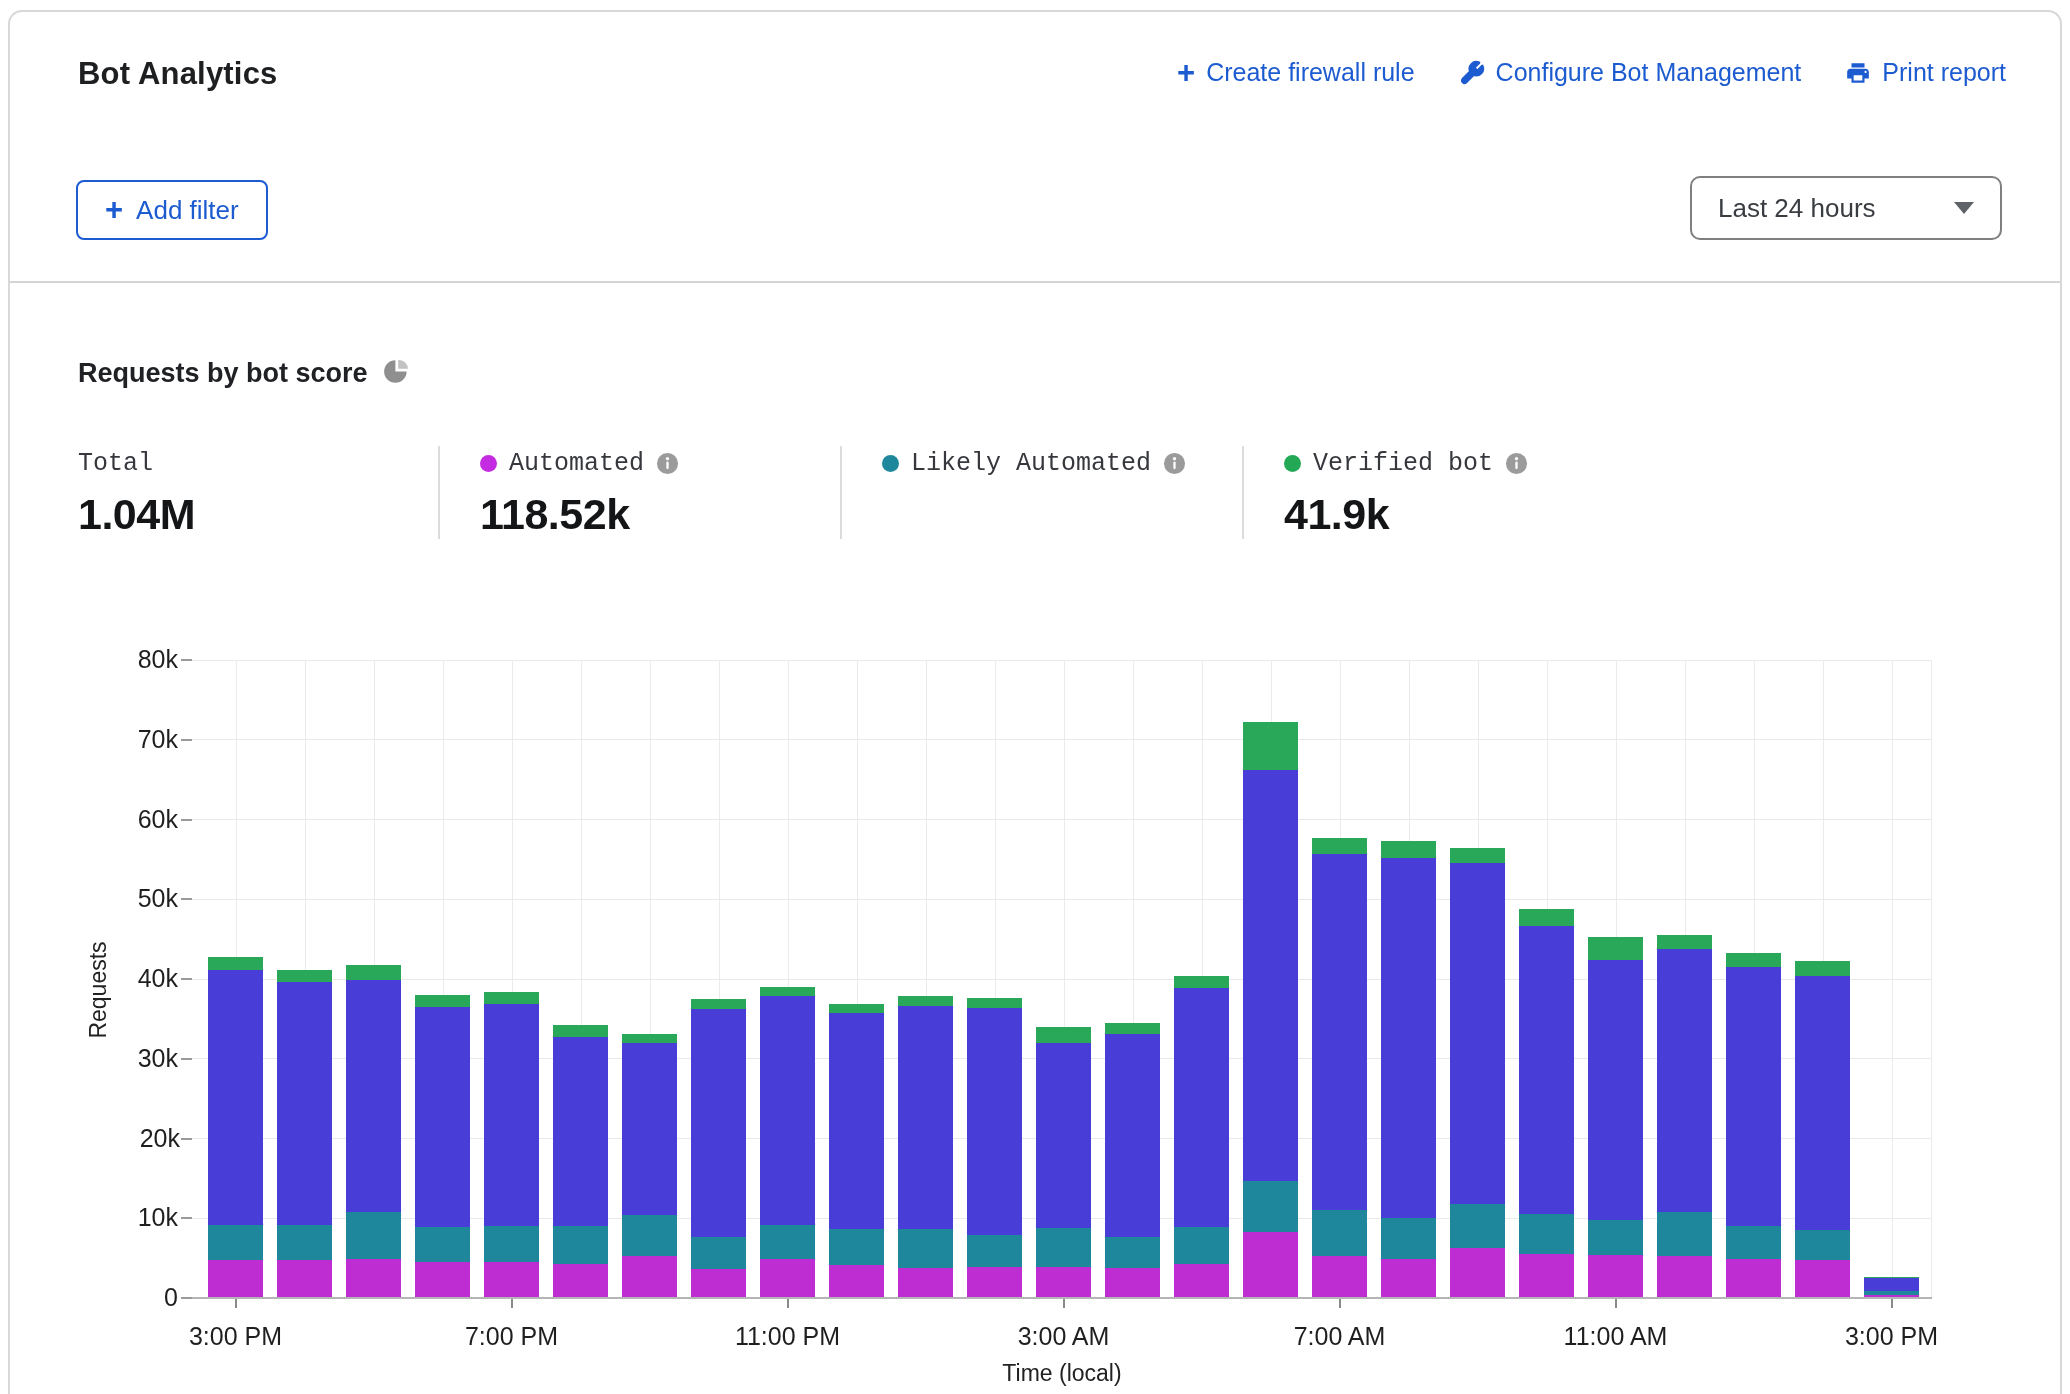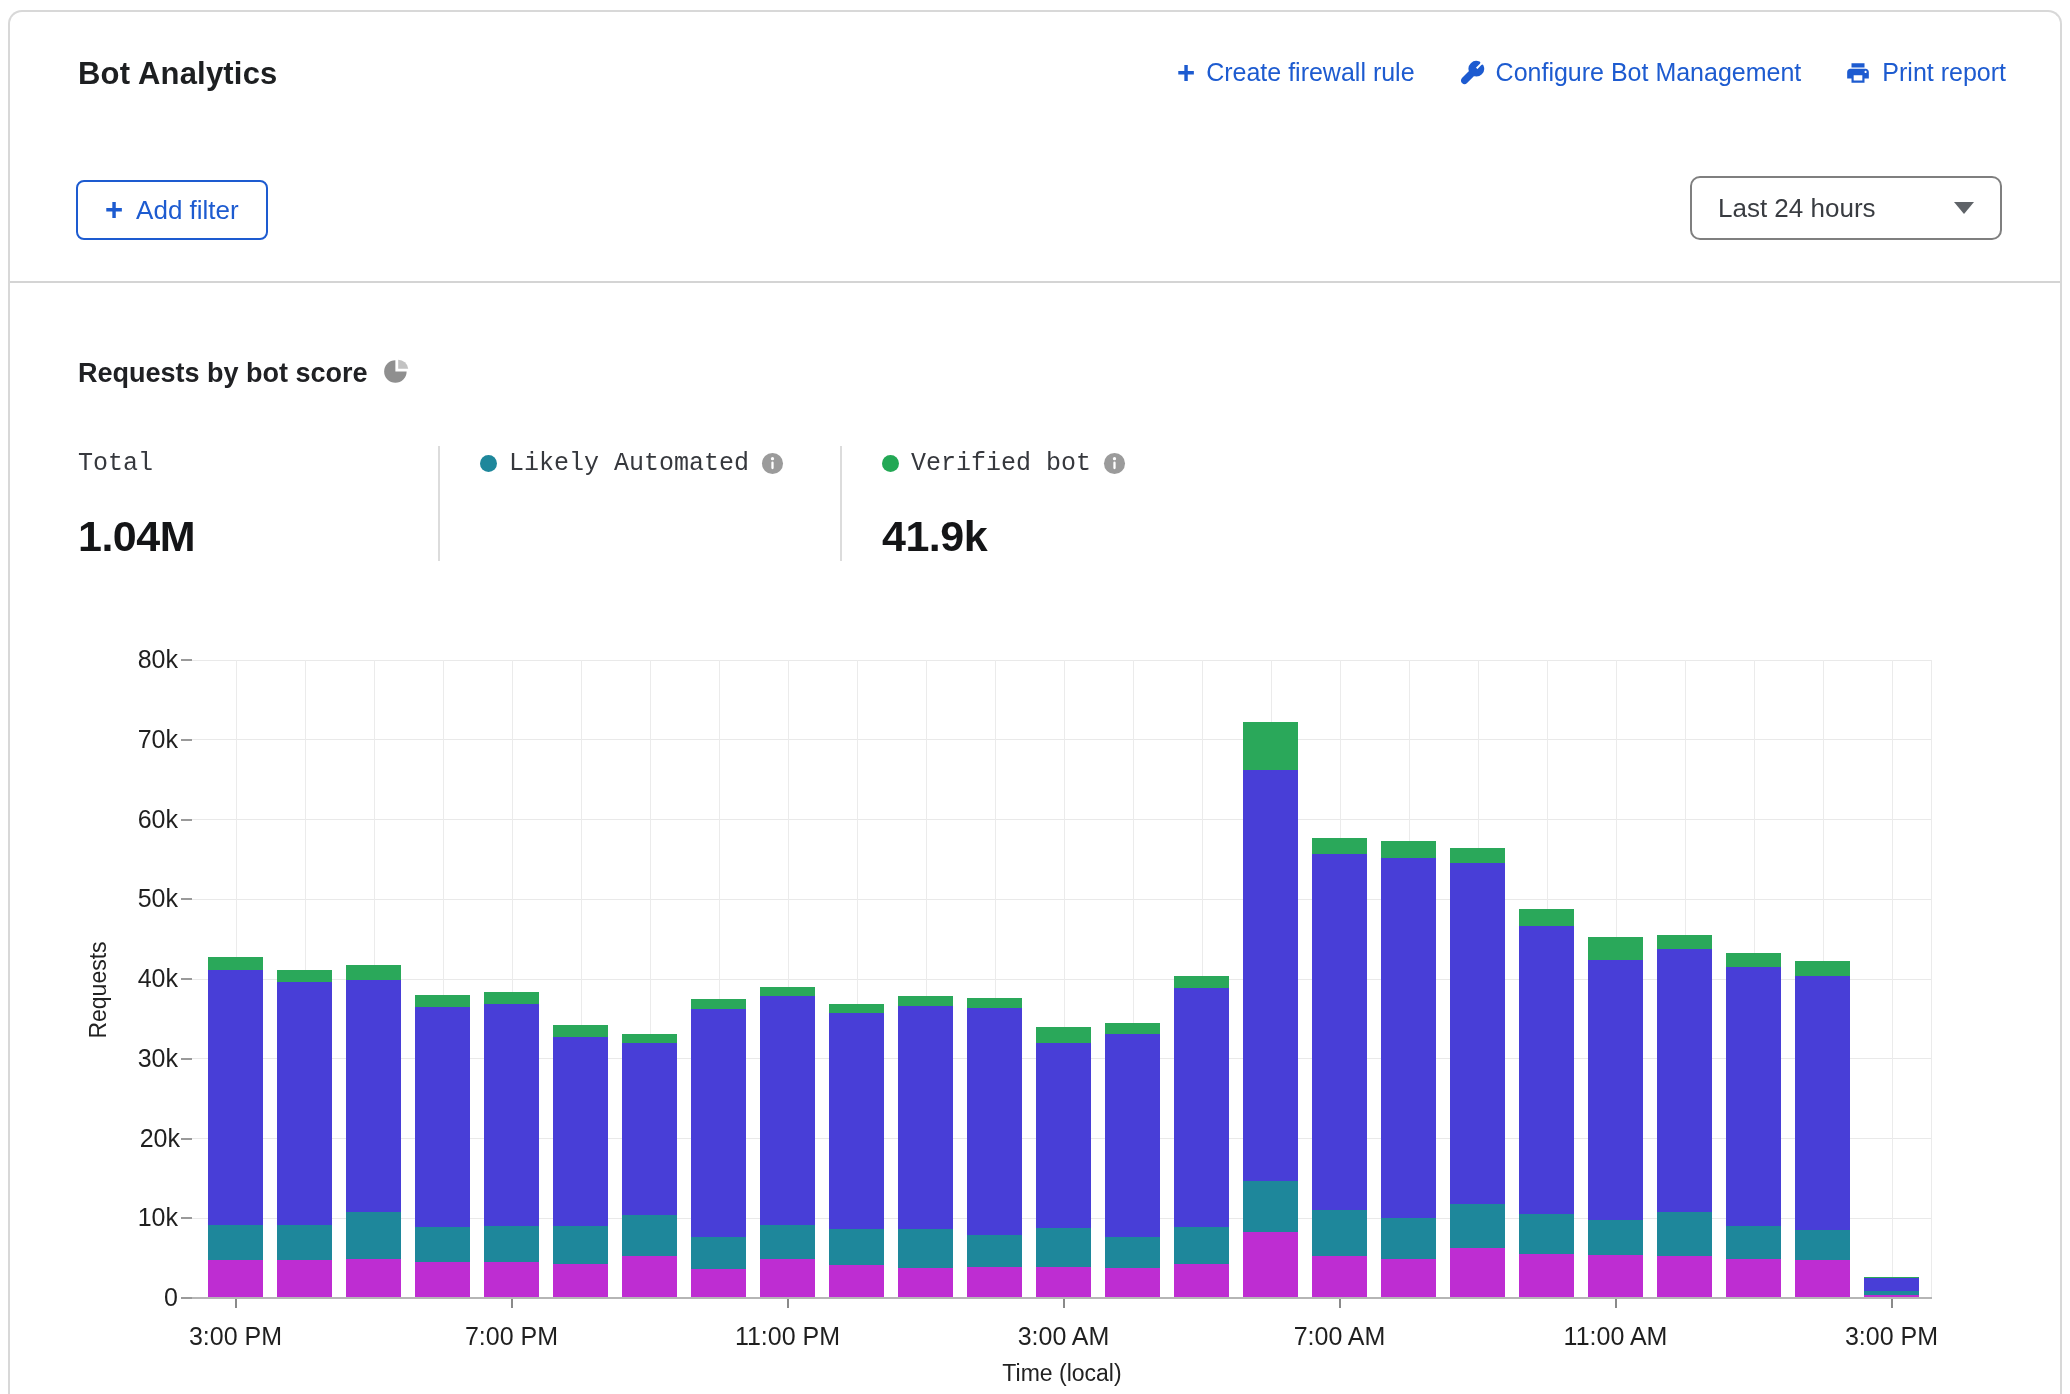--- a/index.html
+++ b/index.html
@@ -59,21 +59,21 @@
     display: flex; align-items: center; gap: 15px;
   }
   .section-title { font-size: 27px; font-weight: 700; color: #202124; }
 
   .stats-row { position: absolute; left: 78px; top: 446px; display: flex; }
   .stat-col { width: 402px; padding-left: 40px; border-left: 2px solid #dcdcdc; }
   .stat-col.first { width: 360px; padding-left: 0; border-left: none; }
   .stat-head { display: flex; align-items: center; gap: 12px; height: 34px; }
   .legend-dot { width: 17px; height: 17px; border-radius: 50%; flex: 0 0 auto; }
   .stat-label { font-size: 25px; color: #36383d; white-space: nowrap; font-family: Liberation Mono, monospace; }
-  .stat-value { margin-top: 32px; font-size: 43px; font-weight: 700; color: #141517; letter-spacing: -.5px; }
+  .stat-value { margin-top: 10px; font-size: 43px; font-weight: 700; color: #141517; letter-spacing: -.5px; }
 
   
   .plot {
     position: absolute; left: 192px; top: 660px; width: 1740px; height: 638px;
   }
   .hgrid { position: absolute; left: 0; width: 100%; height: 1px; background: #e9e9e9; }
   .vgrid { position: absolute; top: 0; width: 1px; height: 100%; background: #ebebeb; }
   .baseline { position: absolute; left: 0; top: 637px; width: 100%; height: 2px; background: #b5b5b5; }
   .ytick { position: absolute; left: -11px; width: 11px; height: 2px; background: #9a9a9a; }
   .xtick { position: absolute; top: 639px; width: 2px; height: 9px; background: #8a8a8a; }
@@ -141,20 +141,34 @@
       </svg>
     </span>
   </div>
 
   <div class="stats-row">
       <div class="stat-col first">
         <div class="stat-head">
           <span class="stat-label">Total</span>
         </div>
         <div class="stat-value">1.04M</div>
+      </div>
+      <div class="stat-col">
+        <div class="stat-head">
+          <span class="legend-dot" style="background:#c32ce0"></span>
+          <span class="stat-label">Automated</span>
+          <span style="display:inline-flex">
+            <svg width="23" height="23" viewBox="0 0 24 24">
+              <circle cx="12" cy="12" r="11" fill="#9b9b9b"></circle>
+              <circle cx="12" cy="7" r="1.7" fill="#fff"></circle>
+              <rect x="10.8" y="10" width="2.4" height="8" rx="1.2" fill="#fff"></rect>
+            </svg>
+          </span>
+        </div>
+        <div class="stat-value">118.52k</div>
       </div>
       <div class="stat-col">
         <div class="stat-head">
           <span class="legend-dot" style="background:#1e879b"></span>
           <span class="stat-label">Likely Automated</span>
           <span style="display:inline-flex">
             <svg width="23" height="23" viewBox="0 0 24 24">
               <circle cx="12" cy="12" r="11" fill="#9b9b9b"></circle>
               <circle cx="12" cy="7" r="1.7" fill="#fff"></circle>
               <rect x="10.8" y="10" width="2.4" height="8" rx="1.2" fill="#fff"></rect>

